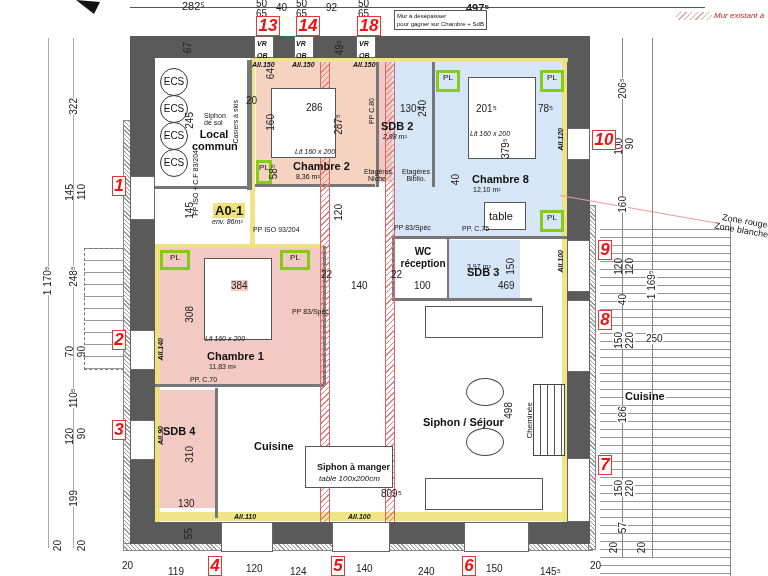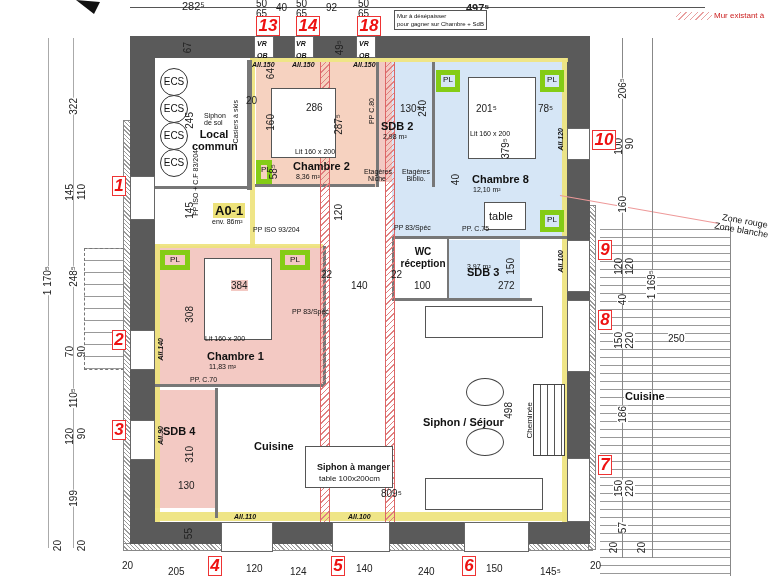--- a/index.html
+++ b/index.html
@@ -9,32 +9,32 @@
   .hatch{position:absolute;background:repeating-linear-gradient(45deg,#fff 0 2px,#9a9a9a 2px 3px);border:1px solid #888;box-sizing:border-box;}
   .room{position:absolute;box-sizing:border-box;}
   .pink{background:#f3c9c3;}
   .peach{background:#f6d2c0;}
   .blue{background:#d6e6f6;}
   .yline{position:absolute;background:#ede27a;opacity:.9;}
   .part{position:absolute;background:#777;}
   .redhatch{position:absolute;background:repeating-linear-gradient(135deg,transparent 0 3px,#e08080 3px 4px);border-left:1px solid #d66;border-right:1px solid #d66;box-sizing:border-box;}
   .lbl{position:absolute;font-weight:bold;font-size:11px;white-space:nowrap;}
   .sm{position:absolute;font-size:7px;white-space:nowrap;}
-  .it{}
+  .it{font-style:italic;}
   .dim{position:absolute;font-size:10px;white-space:nowrap;color:#222;}
   .vtext{writing-mode:vertical-rl;transform:rotate(180deg);}
   .marker{position:absolute;border:1px solid #e33;color:#e11;font-weight:bold;font-style:italic;font-size:17px;line-height:18px;text-align:center;background:#fff;}
   .win{position:absolute;background:#fff;border:1px solid #666;box-sizing:border-box;}
   .vr{position:absolute;font-size:7px;font-weight:bold;font-style:italic;}
   .all{position:absolute;font-size:7px;font-weight:bold;font-style:italic;}
   .circ{position:absolute;width:26px;height:26px;border:1px solid #333;border-radius:50%;font-size:10px;text-align:center;line-height:26px;background:#fff;}
   .hline{position:absolute;height:1px;background:#555;}
   .vline{position:absolute;width:1px;background:#555;}
   .bed{position:absolute;background:#fff;border:1px solid #555;box-sizing:border-box;}
-  .pl{position:absolute;border:5px solid #84cc16;box-sizing:border-box;font-size:8px;text-align:center;}
+  .pl{position:absolute;border:3px solid #84cc16;box-sizing:border-box;font-size:8px;text-align:center;}
   .note{position:absolute;border:1px solid #555;background:#fff;font-size:6px;line-height:8px;padding:1px 2px;}
   .terr{position:absolute;background:repeating-linear-gradient(180deg,#fff 0 7px,#999 7px 8px);}
 </style>
 </head>
 <body>
 
 <div class="hline" style="left:130px;top:7px;width:575px;"></div>
 <span class="dim" style="left:182px;top:0px;font-size:11px;">282⁵</span>
 <span class="dim" style="left:256px;top:-2px;">50</span>
 <span class="dim" style="left:256px;top:8px;">65</span>
@@ -210,24 +210,24 @@
 <span class="dim vtext" style="left:617px;top:294px;background:#fff;">40</span>
 <span class="dim vtext" style="left:613px;top:332px;background:#fff;">150</span>
 <span class="dim vtext" style="left:624px;top:332px;background:#fff;">220</span>
 <span class="dim vtext" style="left:617px;top:406px;background:#fff;">186</span>
 <span class="dim vtext" style="left:613px;top:480px;background:#fff;">150</span>
 <span class="dim vtext" style="left:624px;top:480px;background:#fff;">220</span>
 <span class="dim vtext" style="left:617px;top:522px;background:#fff;">57</span>
 <span class="dim vtext" style="left:608px;top:542px;">20</span>
 <span class="dim vtext" style="left:636px;top:542px;">20</span>
 <span class="dim vtext" style="left:646px;top:270px;background:#fff;">1 169⁵</span>
-<span class="dim" style="left:668px;top:333px;background:#fff;">250</span>
+<span class="dim" style="left:646px;top:333px;background:#fff;">250</span>
 
 <span class="dim" style="left:122px;top:560px;">20</span>
-<span class="dim" style="left:168px;top:566px;">205</span>
+<span class="dim" style="left:168px;top:566px;">119</span>
 <span class="dim" style="left:246px;top:563px;">120</span>
 <span class="dim" style="left:290px;top:566px;">124</span>
 <span class="dim" style="left:356px;top:563px;">140</span>
 <span class="dim" style="left:418px;top:566px;">240</span>
 <span class="dim" style="left:486px;top:563px;">150</span>
 <span class="dim" style="left:540px;top:566px;">145⁵</span>
 <span class="dim" style="left:590px;top:560px;">20</span>
 
 <div class="win" style="left:254px;top:36px;width:20px;height:22px;"></div>
 <div class="win" style="left:294px;top:36px;width:20px;height:22px;"></div>
@@ -290,20 +290,20 @@
 <span class="dim" style="left:476px;top:103px;">201⁵</span>
 <span class="dim" style="left:538px;top:103px;">78⁵</span>
 <span class="dim vtext" style="left:500px;top:138px;">379⁵</span>
 <span class="dim vtext" style="left:450px;top:174px;">40</span>
 <span class="dim" style="left:231px;top:280px;background:#f3c9c3;">384</span>
 <span class="dim vtext" style="left:184px;top:306px;">308</span>
 <span class="dim" style="left:321px;top:269px;">22</span>
 <span class="dim" style="left:351px;top:280px;background:#fff;">140</span>
 <span class="dim" style="left:391px;top:269px;">22</span>
 <span class="dim" style="left:414px;top:280px;">100</span>
-<span class="dim" style="left:498px;top:280px;">272</span>
+<span class="dim" style="left:498px;top:280px;">469</span>
 <span class="dim vtext" style="left:505px;top:258px;">150</span>
 <span class="dim vtext" style="left:184px;top:446px;">310</span>
-<span class="dim" style="left:178px;top:480px;">130</span>
+<span class="dim" style="left:178px;top:498px;">130</span>
 <span class="dim" style="left:381px;top:488px;">809⁵</span>
 <span class="dim vtext" style="left:503px;top:402px;">498</span>
 <span class="dim vtext" style="left:183px;top:528px;">55</span>
 <span class="dim vtext" style="left:184px;top:202px;">145</span>
 
 </body></html>

